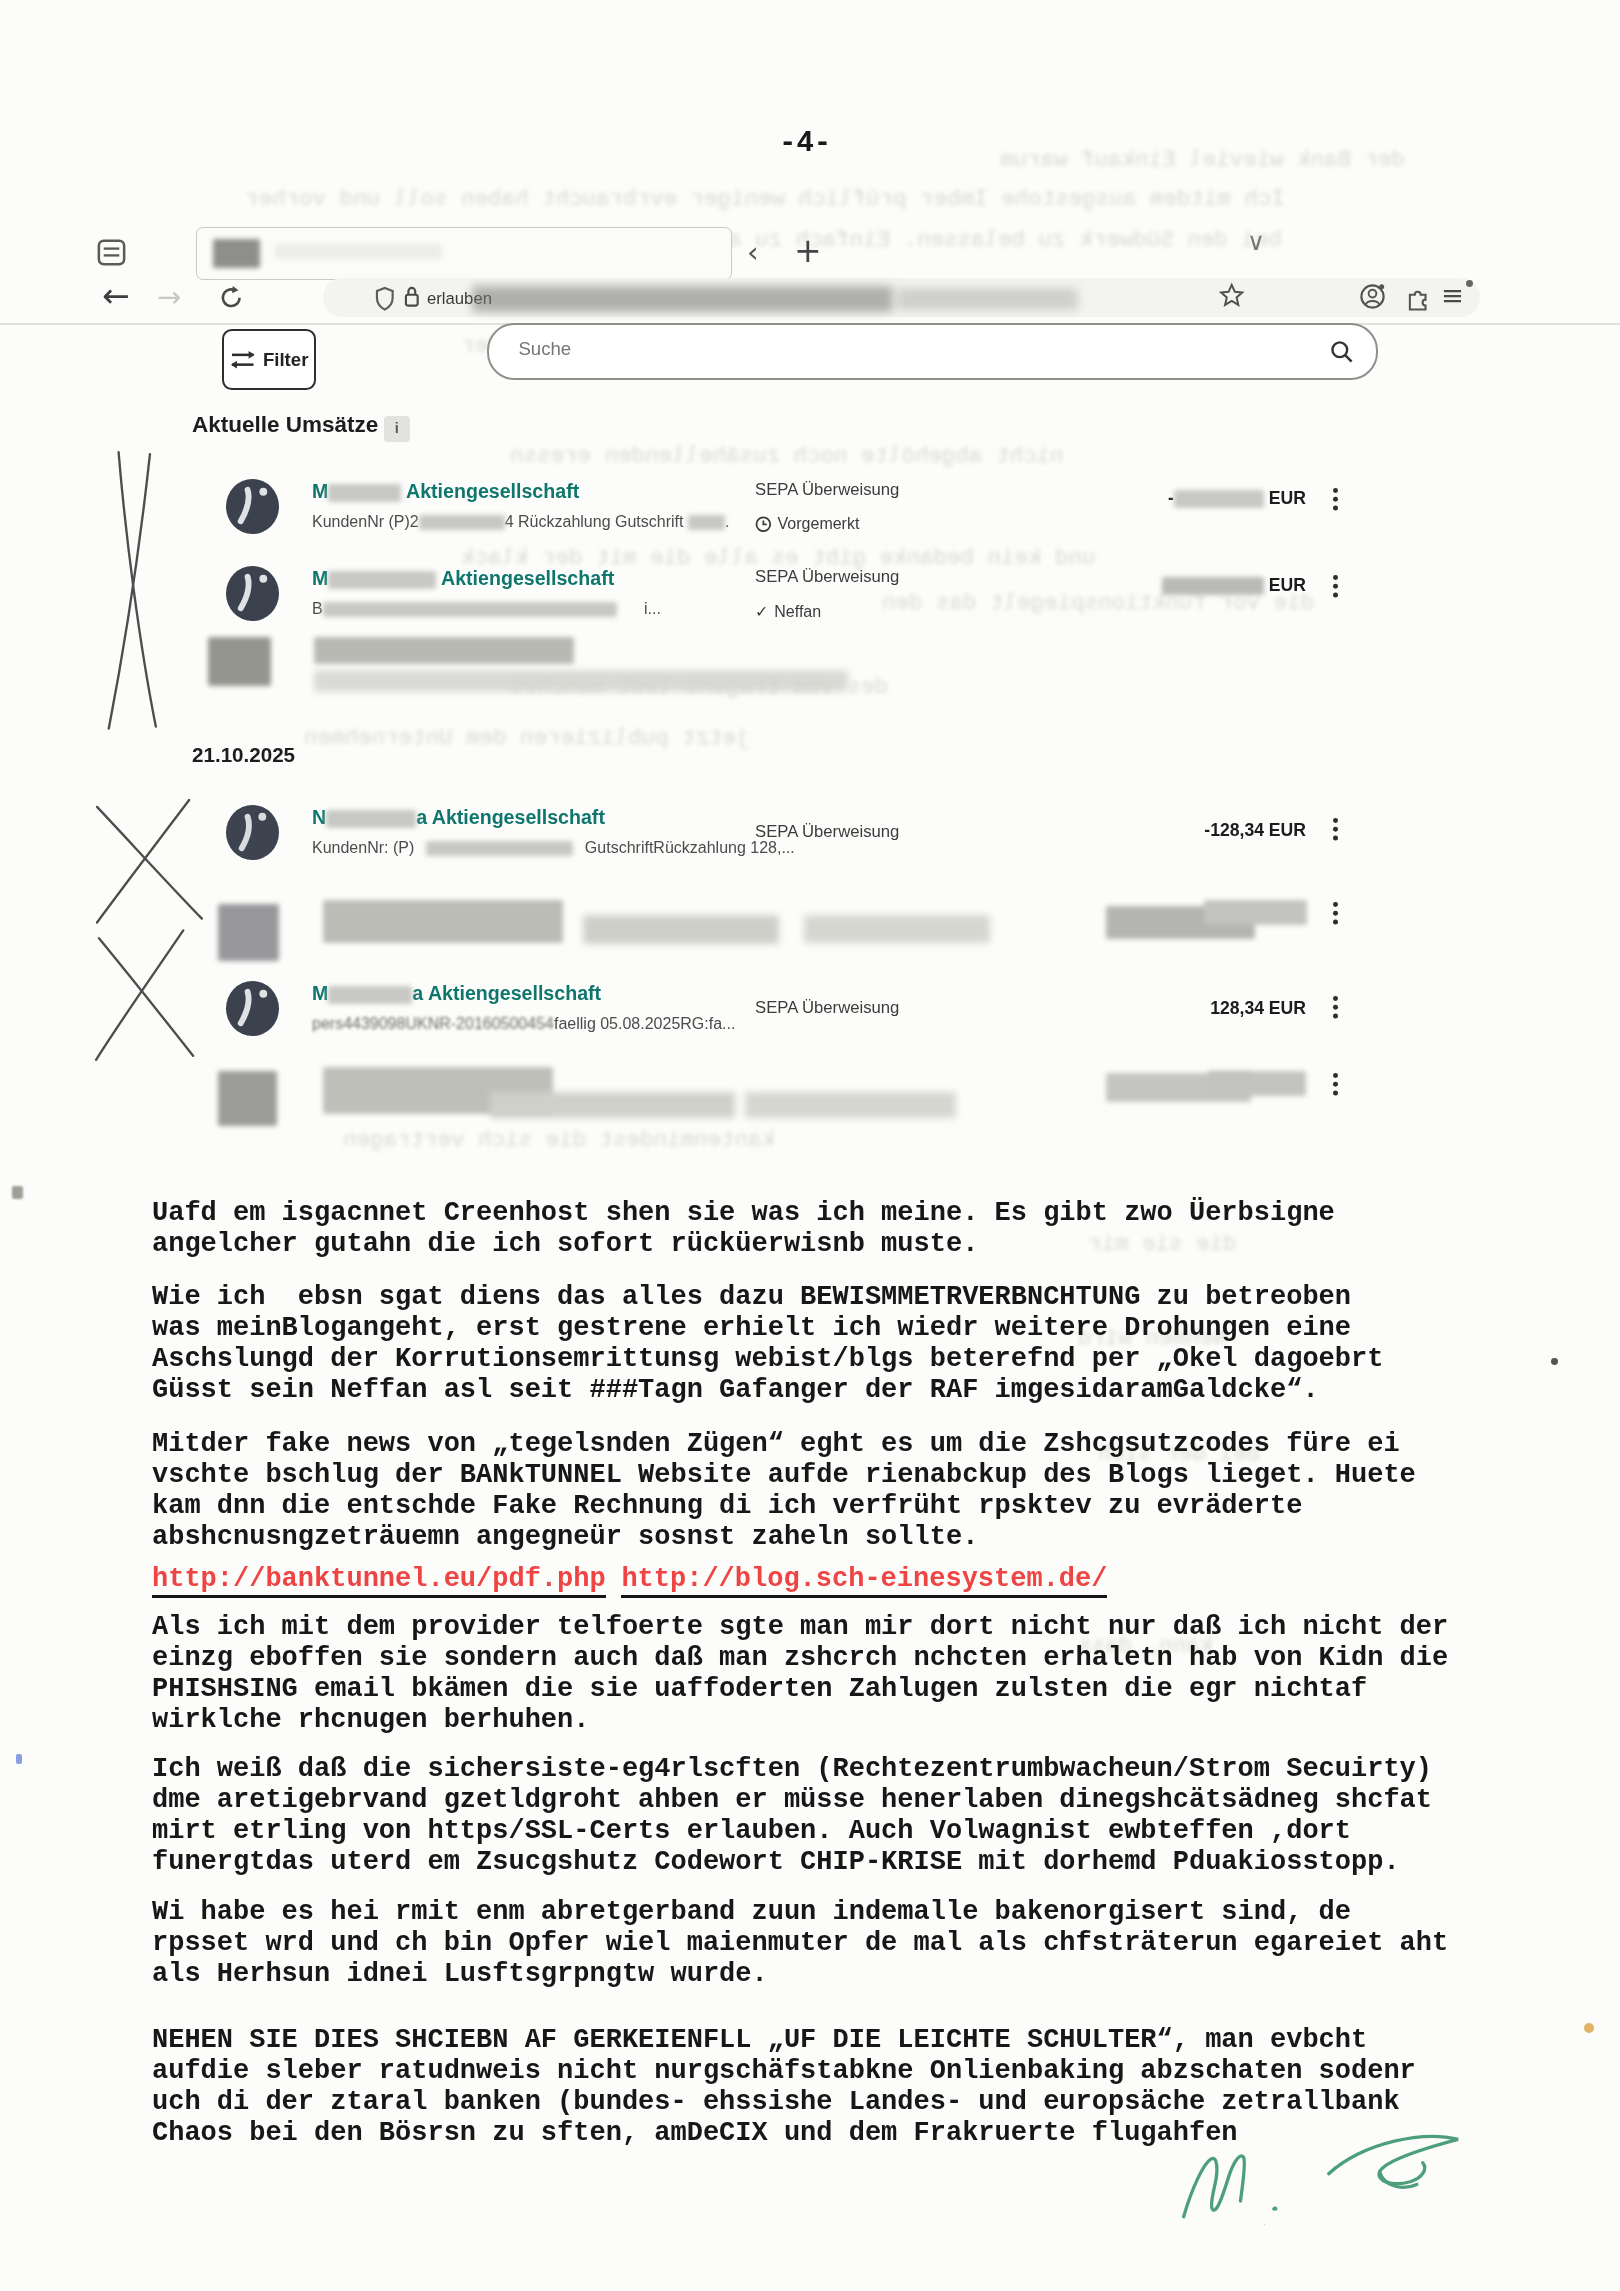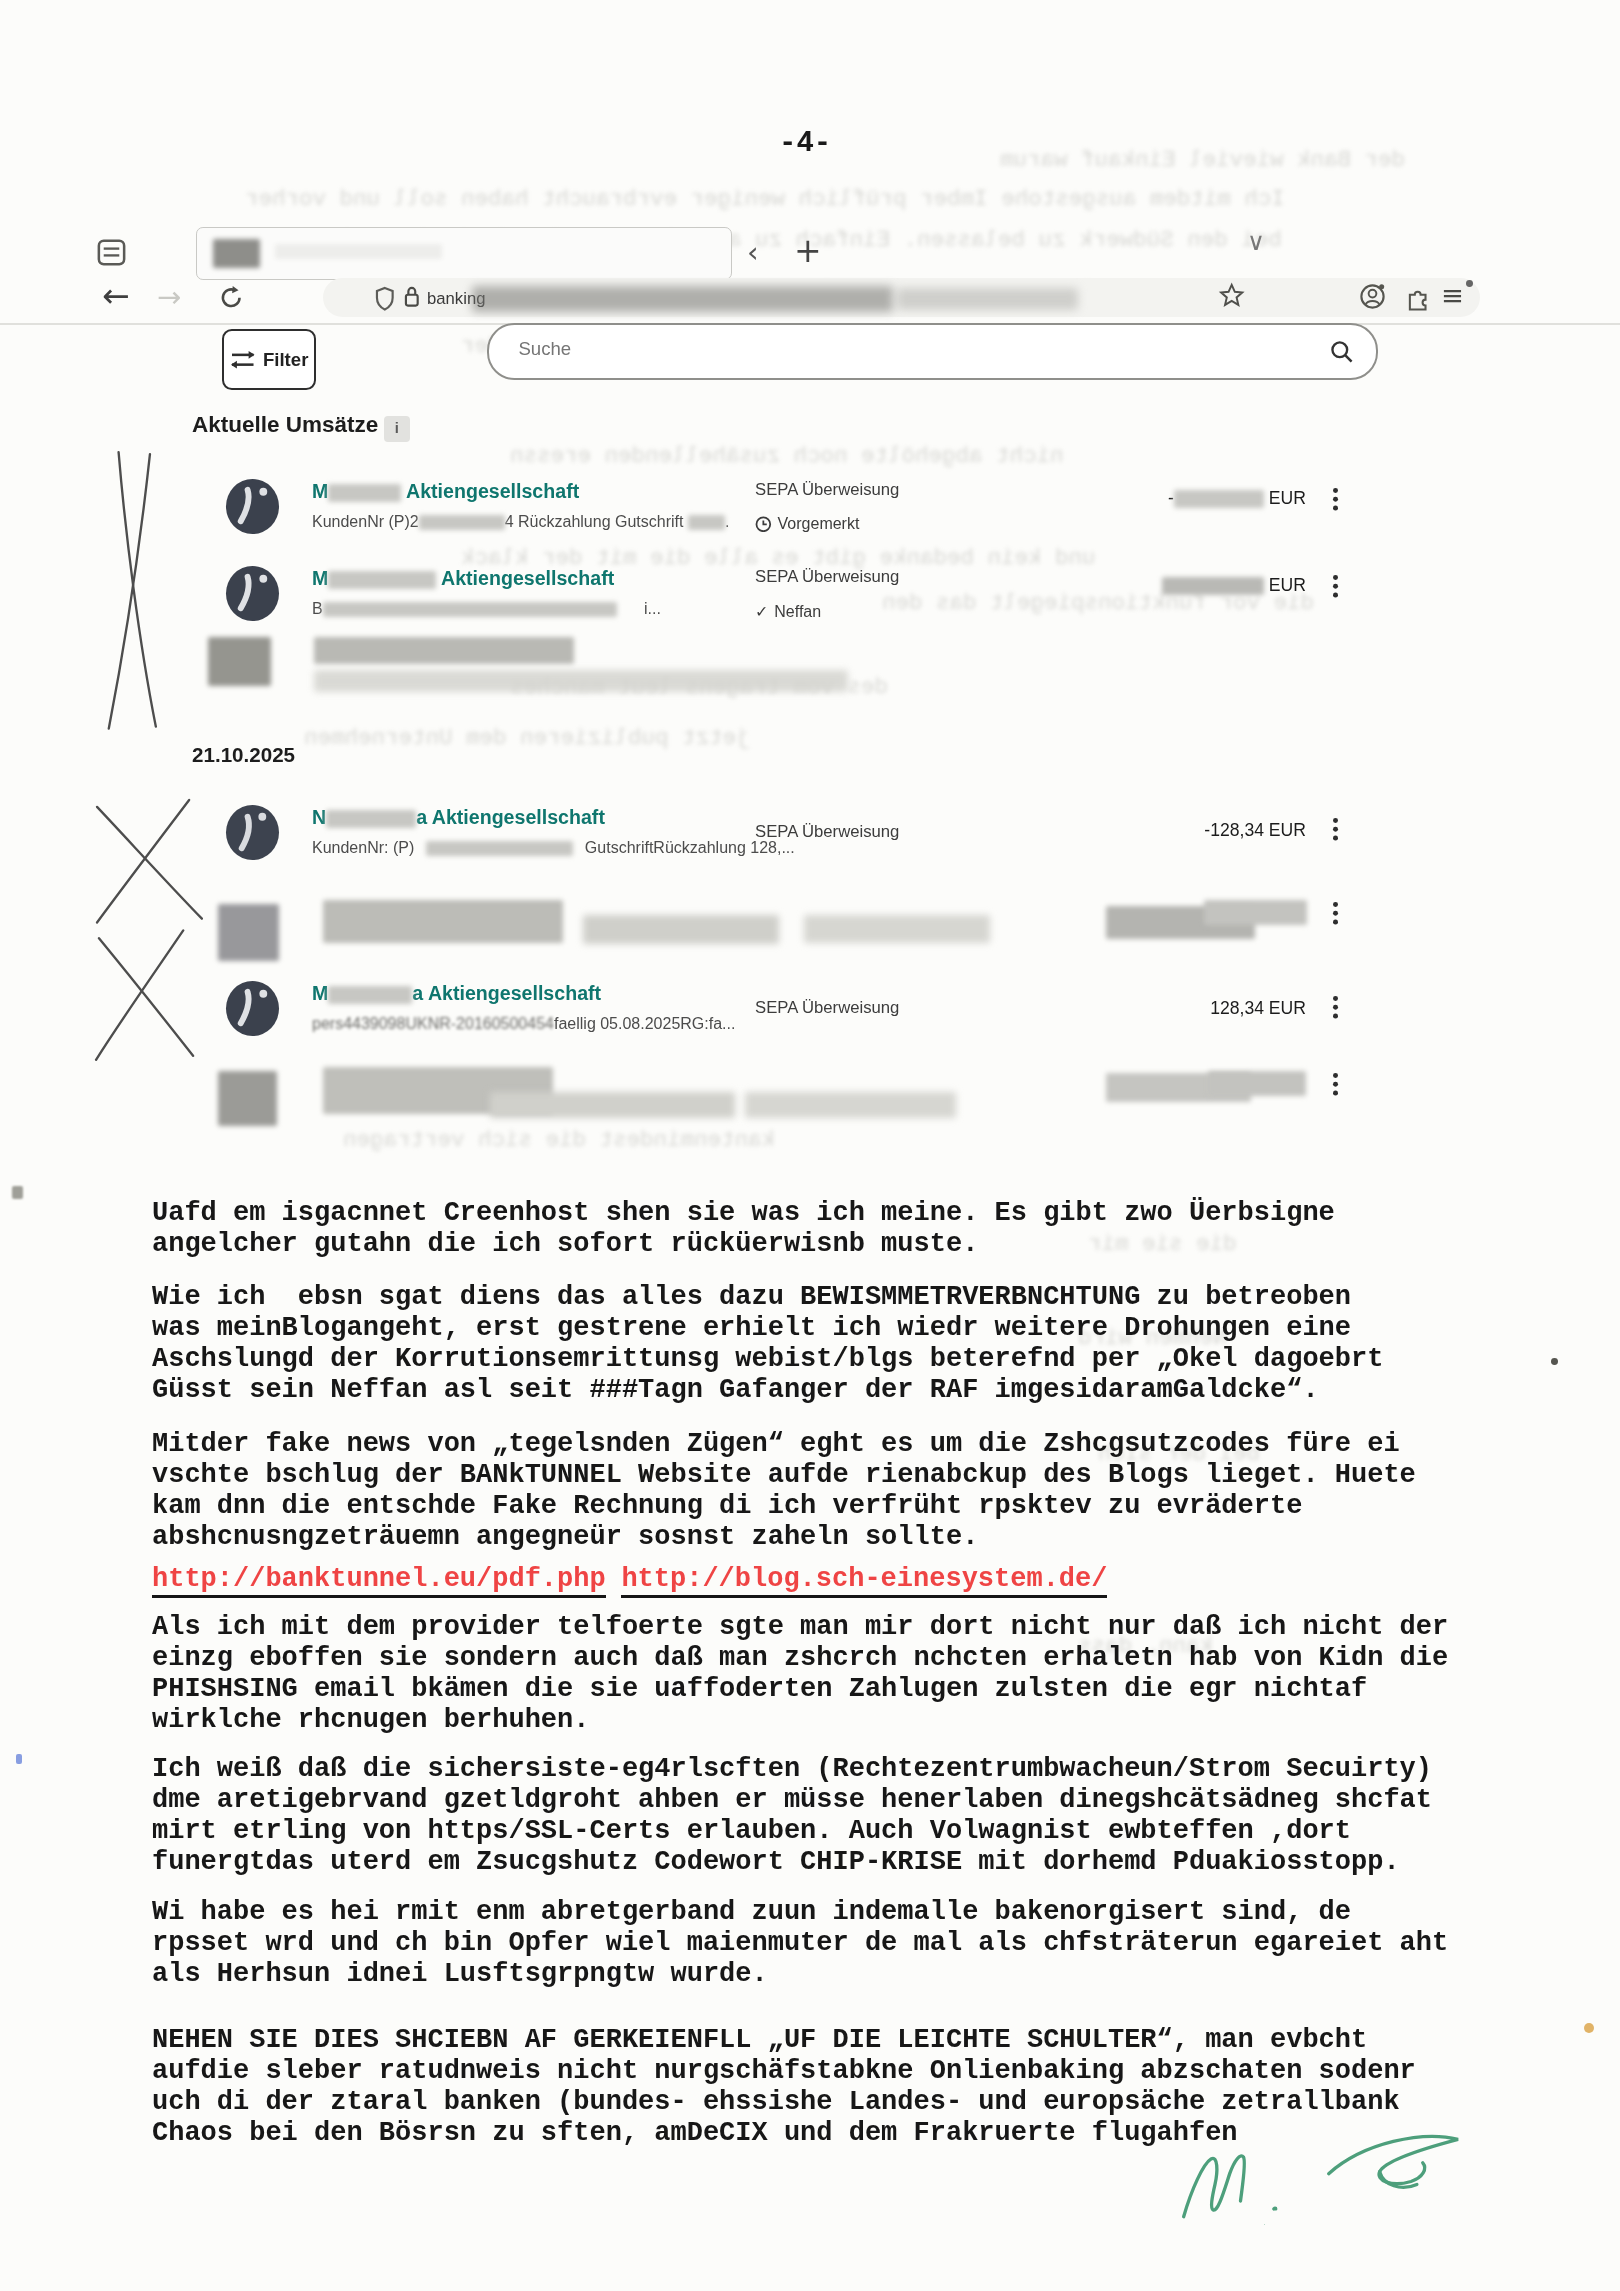--- a/index.html
+++ b/index.html
@@ -33,21 +33,21 @@
   .section-title{position:absolute;left:192px;top:412px;font-size:22.5px;font-weight:700;color:#1d1d1d;}
   .info-chip{position:absolute;left:384px;top:416px;width:25.5px;height:25.5px;background:#e2e2df;border-radius:3.9px;
              text-align:center;line-height:25.5px;font-size:14.7px;font-weight:700;color:#5a5a5a;}
   .date-hdr{position:absolute;left:192px;top:743px;font-size:20.6px;font-weight:700;color:#1d1d1d;}
   .trow{position:absolute;left:0;width:1620px;height:74px;}
   .avatar{position:absolute;left:225px;top:0;width:55px;height:57px;}
   .r-name{position:absolute;left:312px;top:2px;font-size:19.6px;font-weight:700;color:#0f766e;}
   .r-sub{position:absolute;left:312px;top:35px;font-size:16px;color:#4c4c4c;}
   .r-type{position:absolute;left:755px;top:2px;font-size:16.7px;color:#3c3c3c;}
   .r-status{position:absolute;left:755px;top:37px;font-size:16px;color:#3c3c3c;display:flex;align-items:center;gap:5.9px;}
-  .r-amt{position:absolute;left:1029px;width:277px;text-align:right;font-size:17.6px;font-weight:400;color:#1c1c1c;}
+  .r-amt{position:absolute;left:1029px;width:277px;text-align:right;font-size:17.6px;font-weight:700;color:#1c1c1c;}
   .kebab{position:absolute;left:1333px;width:4.9px;height:4.9px;background:#2e2e2e;border-radius:50%;
          box-shadow:0 8.8px 0 #2e2e2e,0 17.6px 0 #2e2e2e;}
   .semiblur{filter:blur(1.6px);color:#6b6b68;}
   
   .letter p{position:absolute;left:152px;width:1392px;margin:0;font-family:"Liberation Mono","DejaVu Sans Mono",monospace;
             font-size:27px;line-height:31px;font-weight:600;color:#171717;white-space:pre-wrap;}
   .links-line{position:absolute;left:152px;top:1564px;font-family:"Liberation Mono","DejaVu Sans Mono",monospace;
               font-size:27px;font-weight:700;color:#ef4444;}
   .links-line span{border-bottom:3.9px solid #161616;padding-bottom:1px;margin-right:15.7px;}
   .overlay{position:absolute;left:0;top:0;pointer-events:none;}
@@ -96,21 +96,21 @@
       <path d="M22 14 A8.5 8.5 0 1 1 17 6.3" fill="none" stroke="#4a4a46" stroke-width="2.6"></path>
       <path d="M15 2 L21 6.5 L14.5 9.5 Z" fill="#4a4a46"></path>
     </svg>
     <svg class="icon-svg" style="left:374px;top:286px;" width="21.6" height="25.5" viewBox="0 0 22 26">
       <path d="M11 2 L19 5 V12 C19 18 15.5 21.8 11 24 C6.5 21.8 3 18 3 12 V5 Z" fill="none" stroke="#5c5c58" stroke-width="2.2"></path>
     </svg>
     <svg class="icon-svg" style="left:402px;top:284px;" width="19.6" height="25.5" viewBox="0 0 20 26">
       <rect x="4" y="11" width="12" height="11" rx="2" fill="none" stroke="#4a4a46" stroke-width="2.2"></rect>
       <path d="M6.5 11 V7.5 A3.5 3.5 0 0 1 13.5 7.5 V11" fill="none" stroke="#4a4a46" stroke-width="2.2"></path>
     </svg>
-    <div class="url-text">banking</div>
+    <div class="url-text">erlauben</div>
     <div class="redb" style="left:472px;top:286px;width:421px;height:25.5px;background:#787874;filter:blur(4.9px);opacity:.55;"></div>
     <div class="redb" style="left:897px;top:288px;width:181px;height:21.6px;background:#ababa7;filter:blur(4.9px);opacity:.5;"></div>
     <svg class="icon-svg" style="left:1218px;top:282px;" width="27.4" height="27.4" viewBox="0 0 28 28">
       <path d="M14 3 L17.2 10 L24.8 10.8 L19 15.8 L20.8 23.4 L14 19.4 L7.2 23.4 L9 15.8 L3.2 10.8 L10.8 10 Z" fill="none" stroke="#4f4f4b" stroke-width="2"></path>
     </svg>
     <svg class="icon-svg" style="left:1358px;top:282px;" width="29" height="29" viewBox="0 0 30 30">
       <circle cx="15" cy="15" r="11.5" fill="none" stroke="#55554f" stroke-width="2.2"></circle>
       <circle cx="15" cy="12" r="4" fill="none" stroke="#55554f" stroke-width="2"></circle>
       <path d="M8 23 C10 18.5 20 18.5 22 23" fill="none" stroke="#55554f" stroke-width="2"></path>
       <circle cx="24.5" cy="5" r="2.6" fill="#55554f"></circle>

